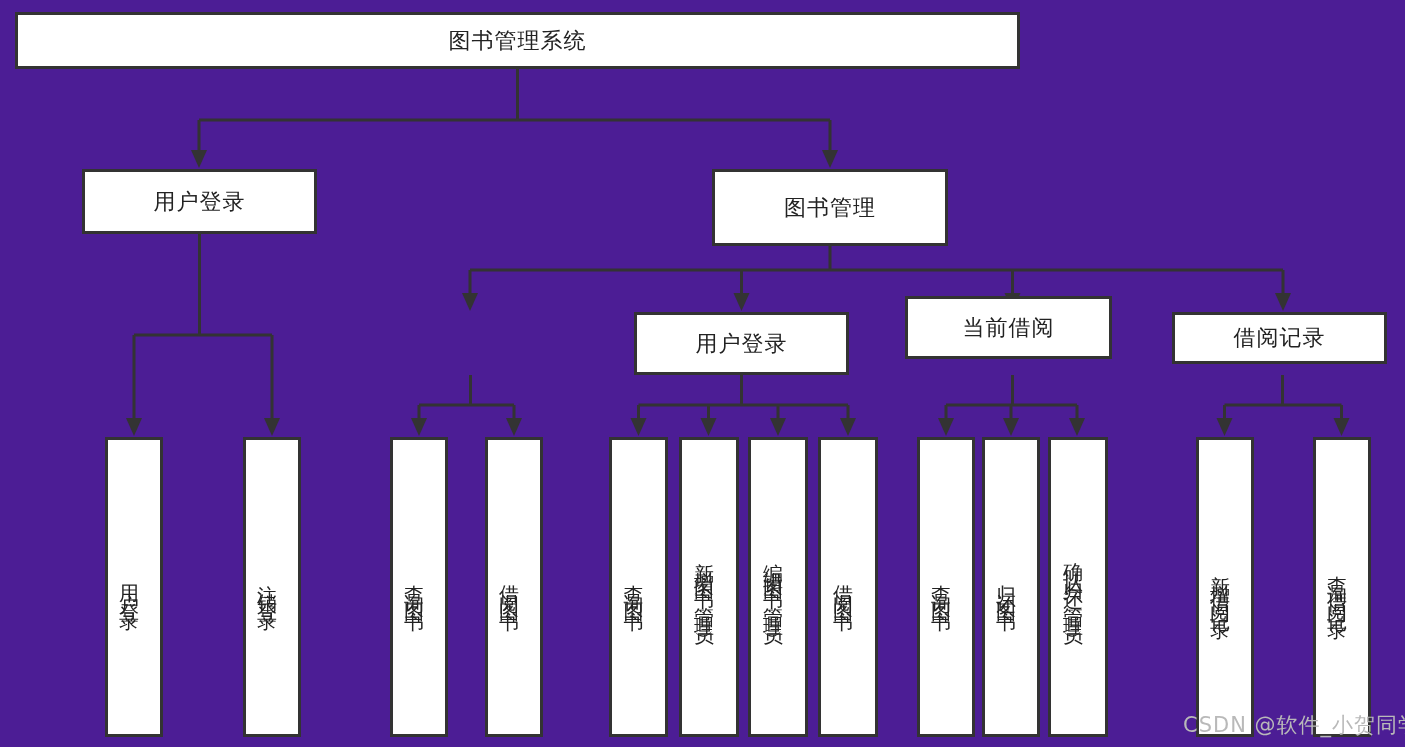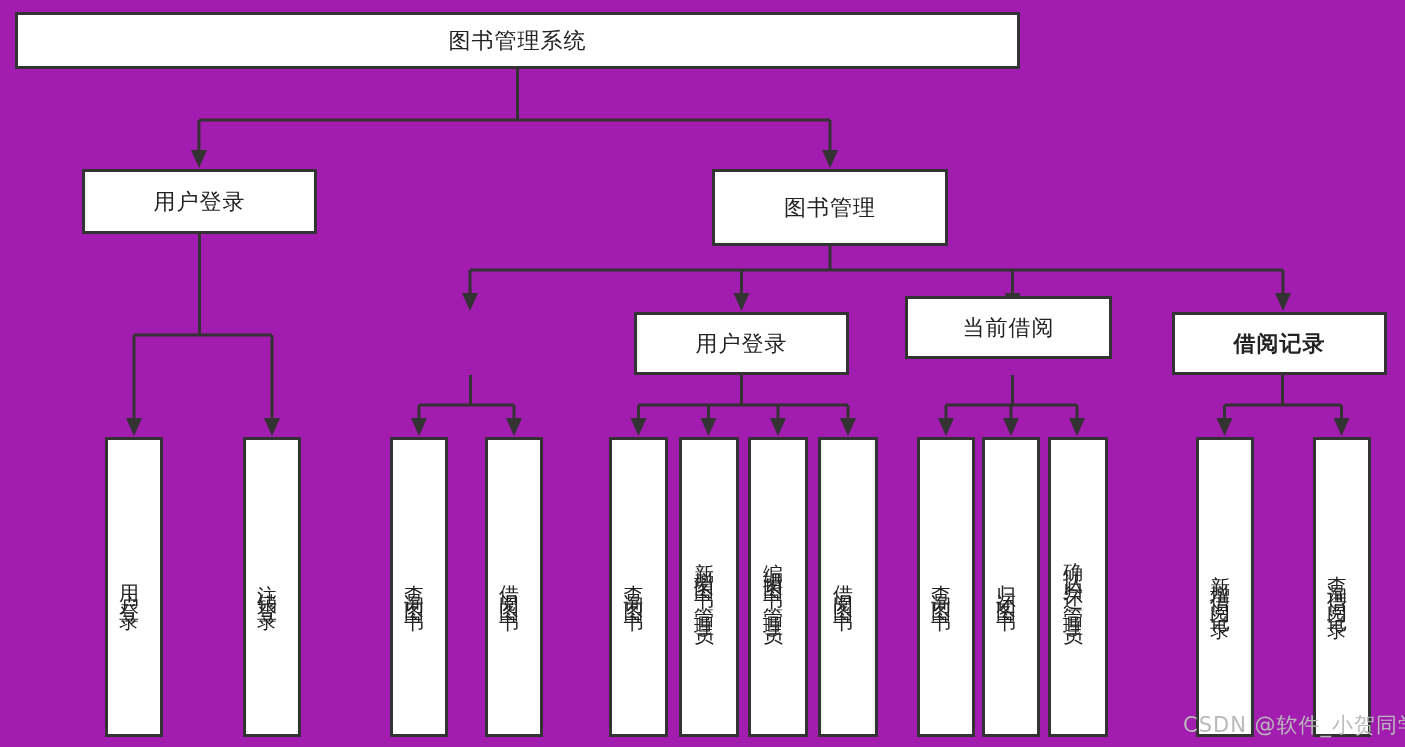--- a/index.html
+++ b/index.html
@@ -5,21 +5,21 @@
   html, body {
     margin: 0;
     padding: 0;
     background: #ffffff;
     font-family: "DejaVu Sans", "Liberation Sans", sans-serif;
   }
   .canvas {
     position: relative;
     width: 1405px;
     height: 747px;
-    background: #a21caf;
+    background: #4c1d95;
     overflow: hidden;
   }
   .connectors {
     position: absolute;
     left: 0;
     top: 0;
     pointer-events: none;
   }
   .node {
     position: absolute;
@@ -105,21 +105,21 @@
     </g>
   </svg>
 
   <div class="node hnode" style="left:15px; top:12px; width:1005px; height:57px;">图书管理系统</div>
 
   <div class="node hnode" style="left:82px; top:169px; width:235px; height:65px;">用户登录</div>
   <div class="node hnode" style="left:712px; top:169px; width:236px; height:77px;">图书管理</div>
 
   <div class="node hnode" style="left:634px; top:312px; width:215px; height:63px;">用户登录</div>
   <div class="node hnode" style="left:905px; top:296px; width:207px; height:63px;">当前借阅</div>
-  <div class="node hnode" style="left:1172px; top:312px; width:215px; height:63px;font-weight:bold;">借阅记录</div>
+  <div class="node hnode" style="left:1172px; top:312px; width:215px; height:52px;">借阅记录</div>
 
   <div class="node vnode" style="left:105px; top:437px; width:58px; height:300px;">
     <span class="vtext">用户登录</span>
   </div>
   <div class="node vnode" style="left:243px; top:437px; width:58px; height:300px;">
     <span class="vtext">注销登录</span>
   </div>
 
   <div class="node vnode" style="left:390px; top:437px; width:58px; height:300px;">
     <span class="vtext">查询图书</span>

